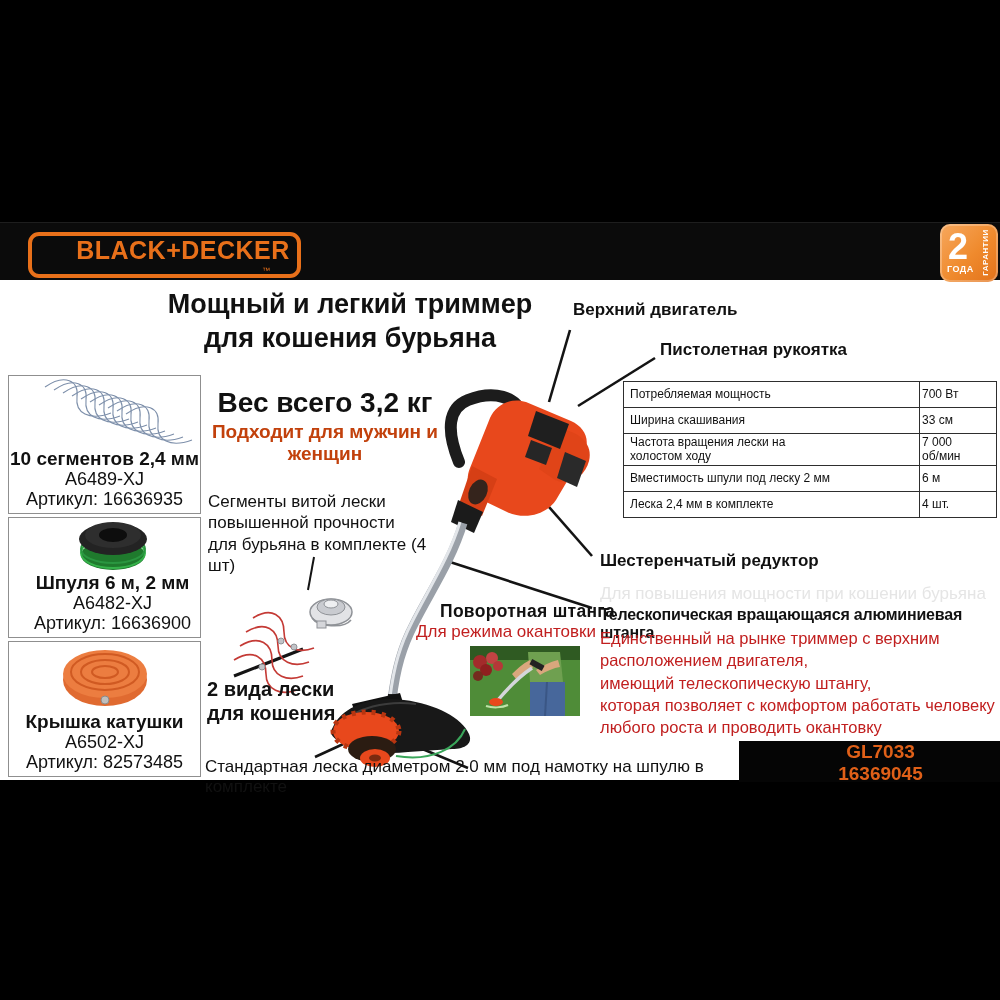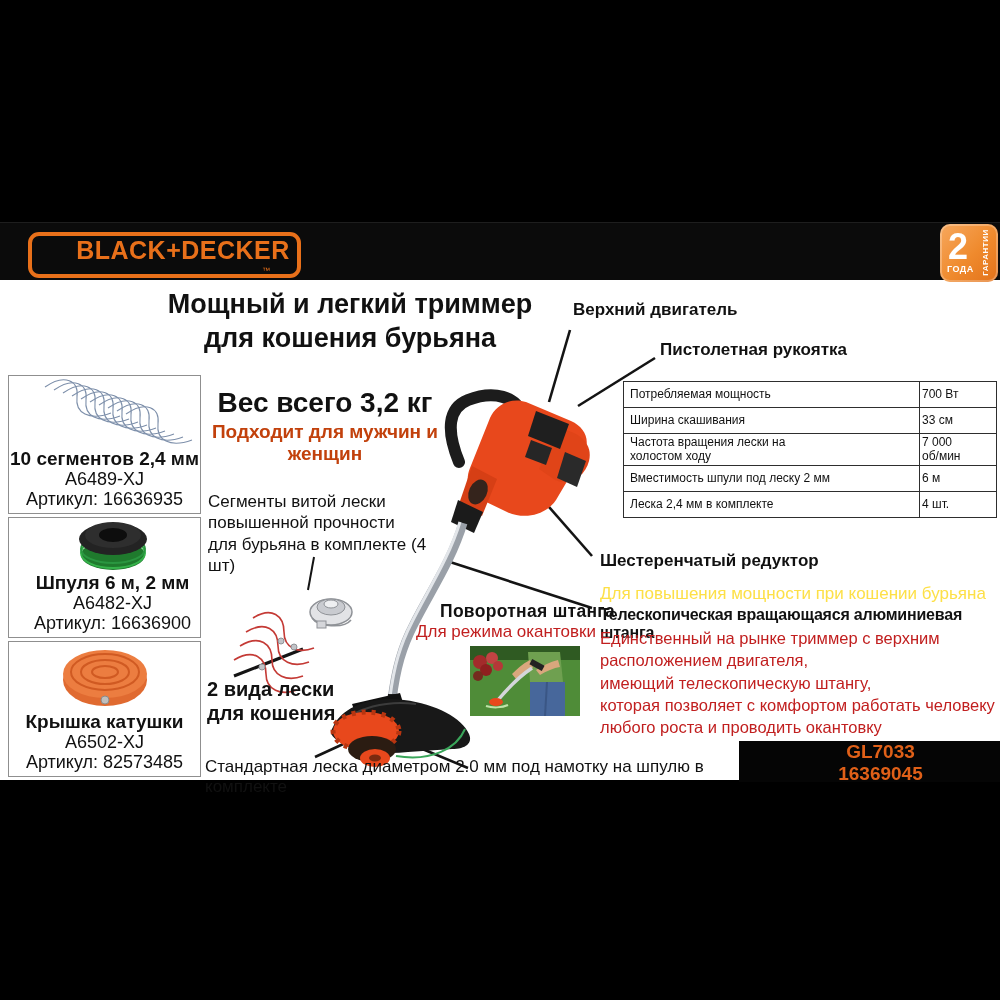--- a/index.html
+++ b/index.html
@@ -26,21 +26,21 @@
   #main-title{top:287px;left:140px;width:420px;text-align:center;font-weight:bold;font-size:27px;line-height:1.26;z-index:10;}
   #label-top-motor{top:300px;left:573px;font-weight:bold;font-size:17px;z-index:10;}
   #label-pistol-grip{top:340px;left:660px;font-weight:bold;font-size:17px;z-index:10;}
   #weight-headline{top:387px;left:205px;width:240px;text-align:center;font-weight:bold;font-size:28px;z-index:10;}
   #weight-note{top:421px;left:205px;width:240px;text-align:center;font-weight:bold;font-size:19px;color:#c2410c;line-height:1.15;z-index:10;}
   #segments-note{top:491px;left:208px;width:230px;font-size:17px;line-height:1.25;z-index:10;}
   #two-line-types{top:678px;left:207px;font-weight:bold;font-size:20px;line-height:1.18;z-index:10;}
   #rotating-title{top:601px;left:440px;font-weight:bold;font-size:17.5px;letter-spacing:.3px;z-index:10;}
   #rotating-note{top:622px;left:416px;font-size:17px;color:#c11f1f;z-index:10;}
   #gear-title{top:551px;left:600px;font-weight:bold;font-size:17px;z-index:10;}
-  #gear-note{top:584px;left:600px;font-size:17px;color:#fde047;z-index:10;}
+  #gear-note{top:584px;left:600px;font-size:17px;color:#e5e5e5;z-index:10;}
   #telescopic-title{top:606px;left:600px;width:398px;font-weight:bold;font-size:16px;letter-spacing:-.2px;z-index:10;}
   #telescopic-note{top:627px;left:600px;width:400px;font-size:16.5px;color:#c11f1f;line-height:1.35;z-index:10;}
   #bottom-note{top:757px;left:205px;width:540px;font-size:17px;z-index:10;}
   
   #spec-table-wrap{top:381px;left:623px;z-index:10;}
   table.spec{border-collapse:collapse;width:374px;table-layout:fixed;}
   table.spec td{border:1.7px solid #2e2e2e;font-size:12px;padding:1px 6px;line-height:1.2;height:23px;vertical-align:middle;}
   table.spec td.val{width:72px;text-align:left;padding:1px 2px;}
   
   .acc-box{left:8px;width:193px;background:#fff;border:1px solid #8f8f8f;z-index:10;

